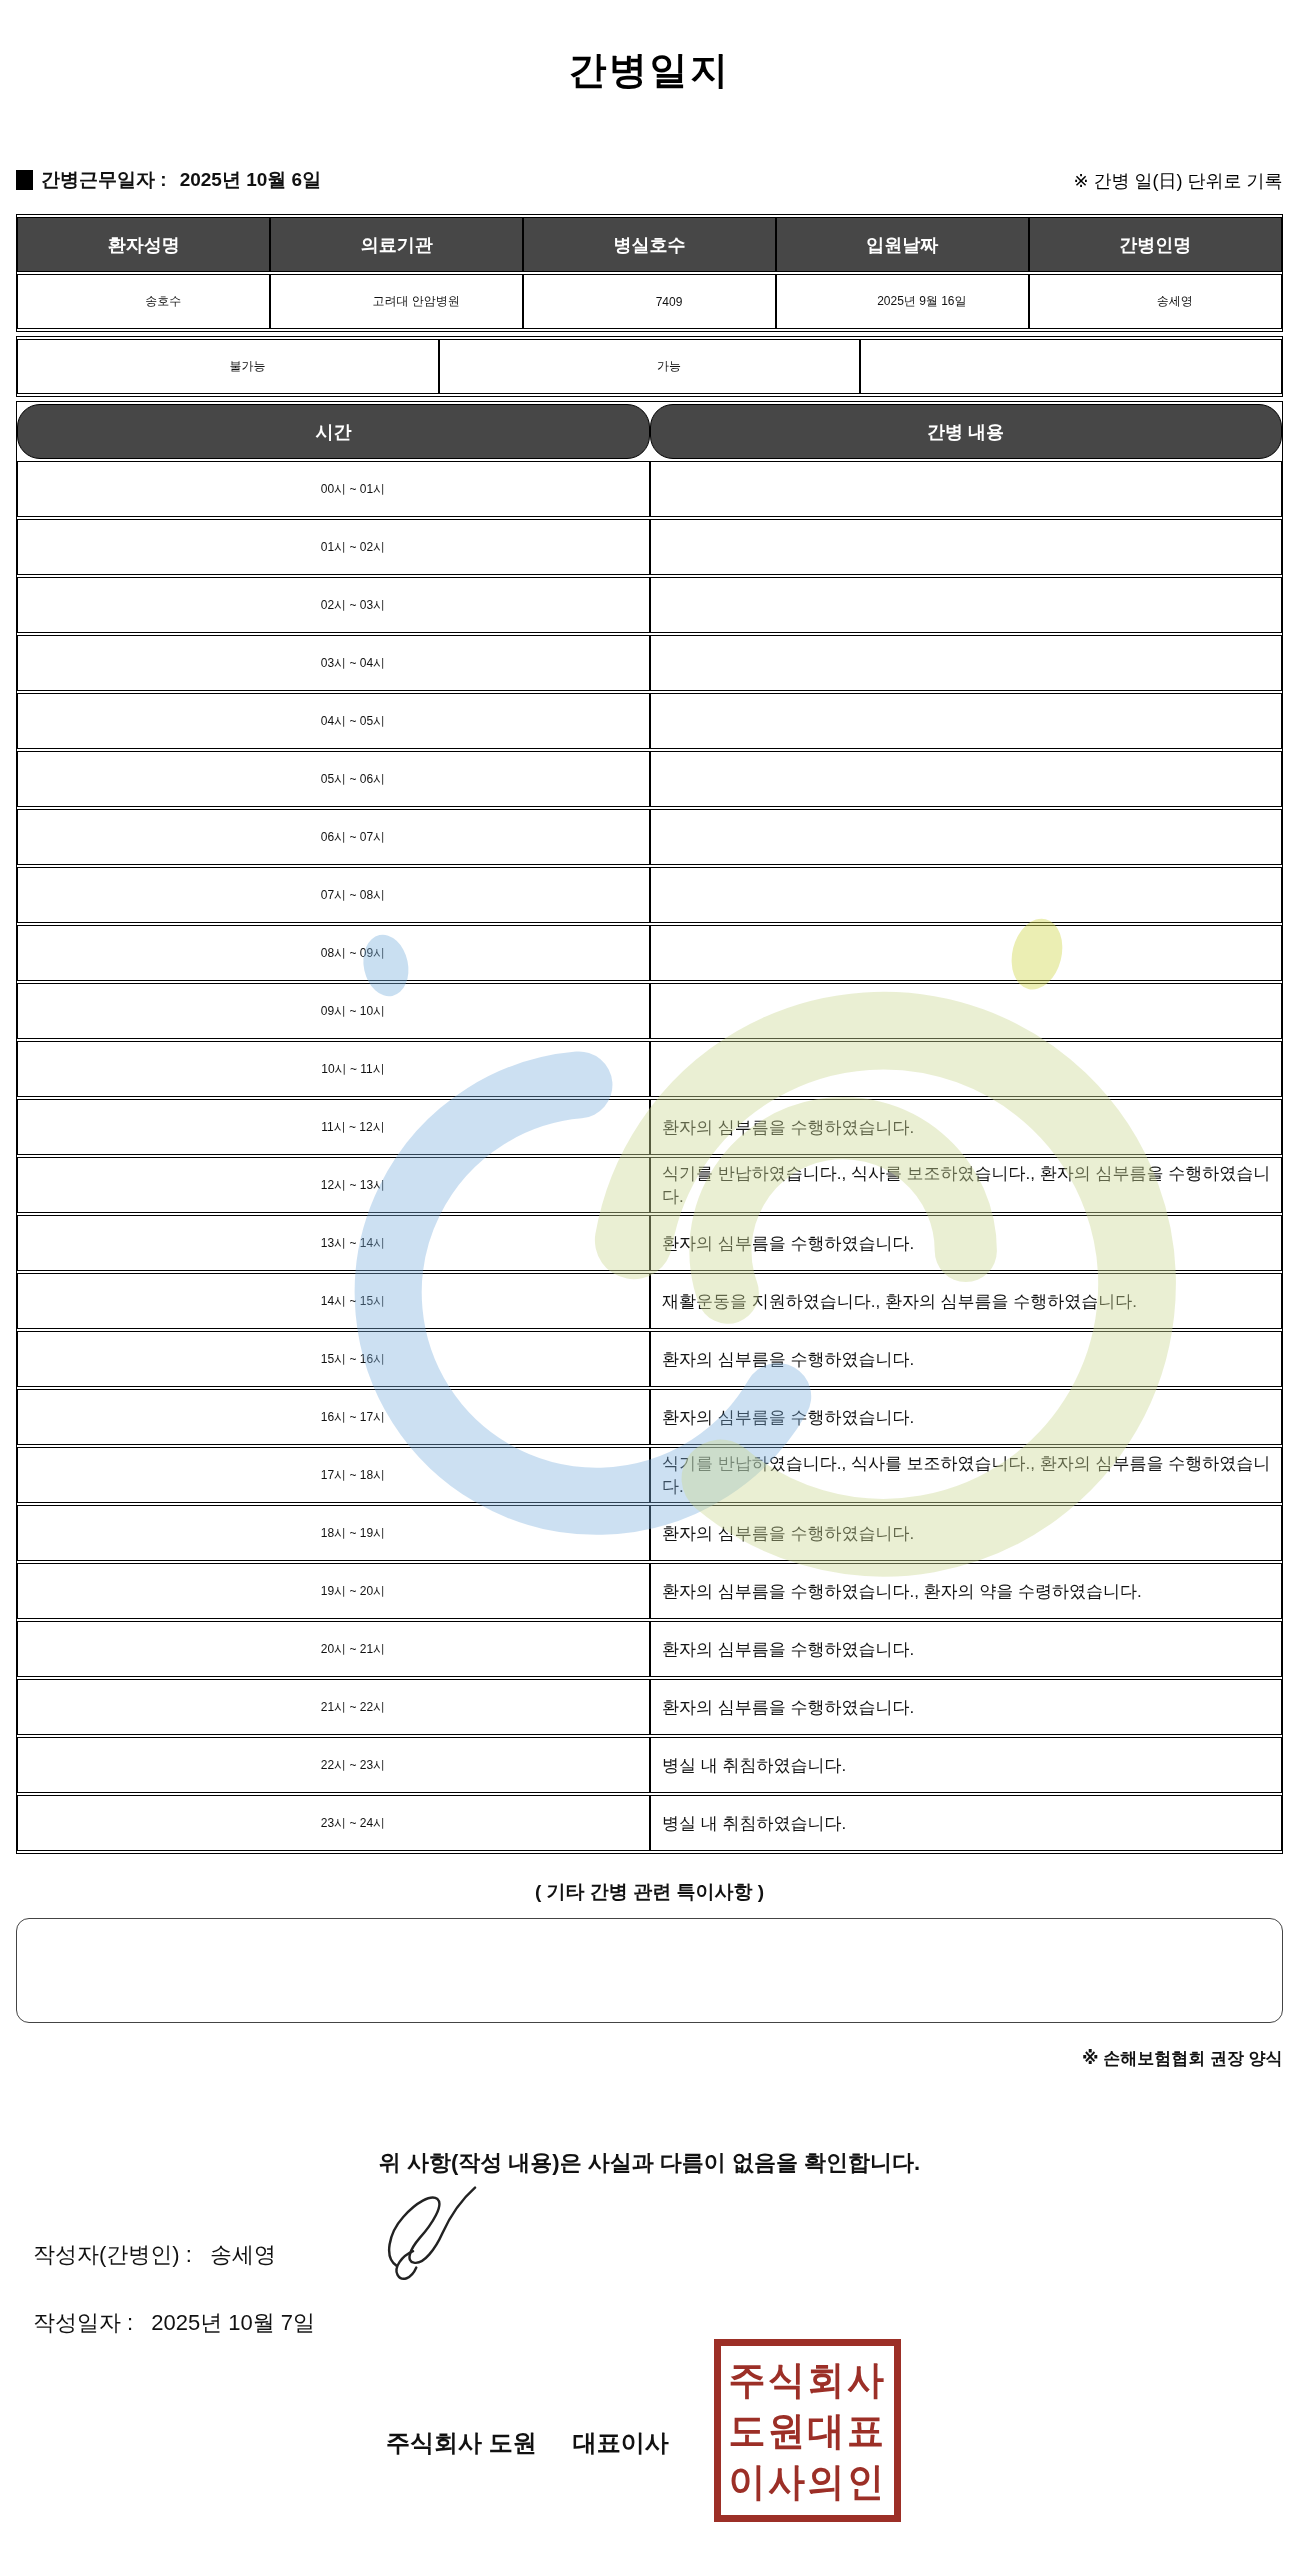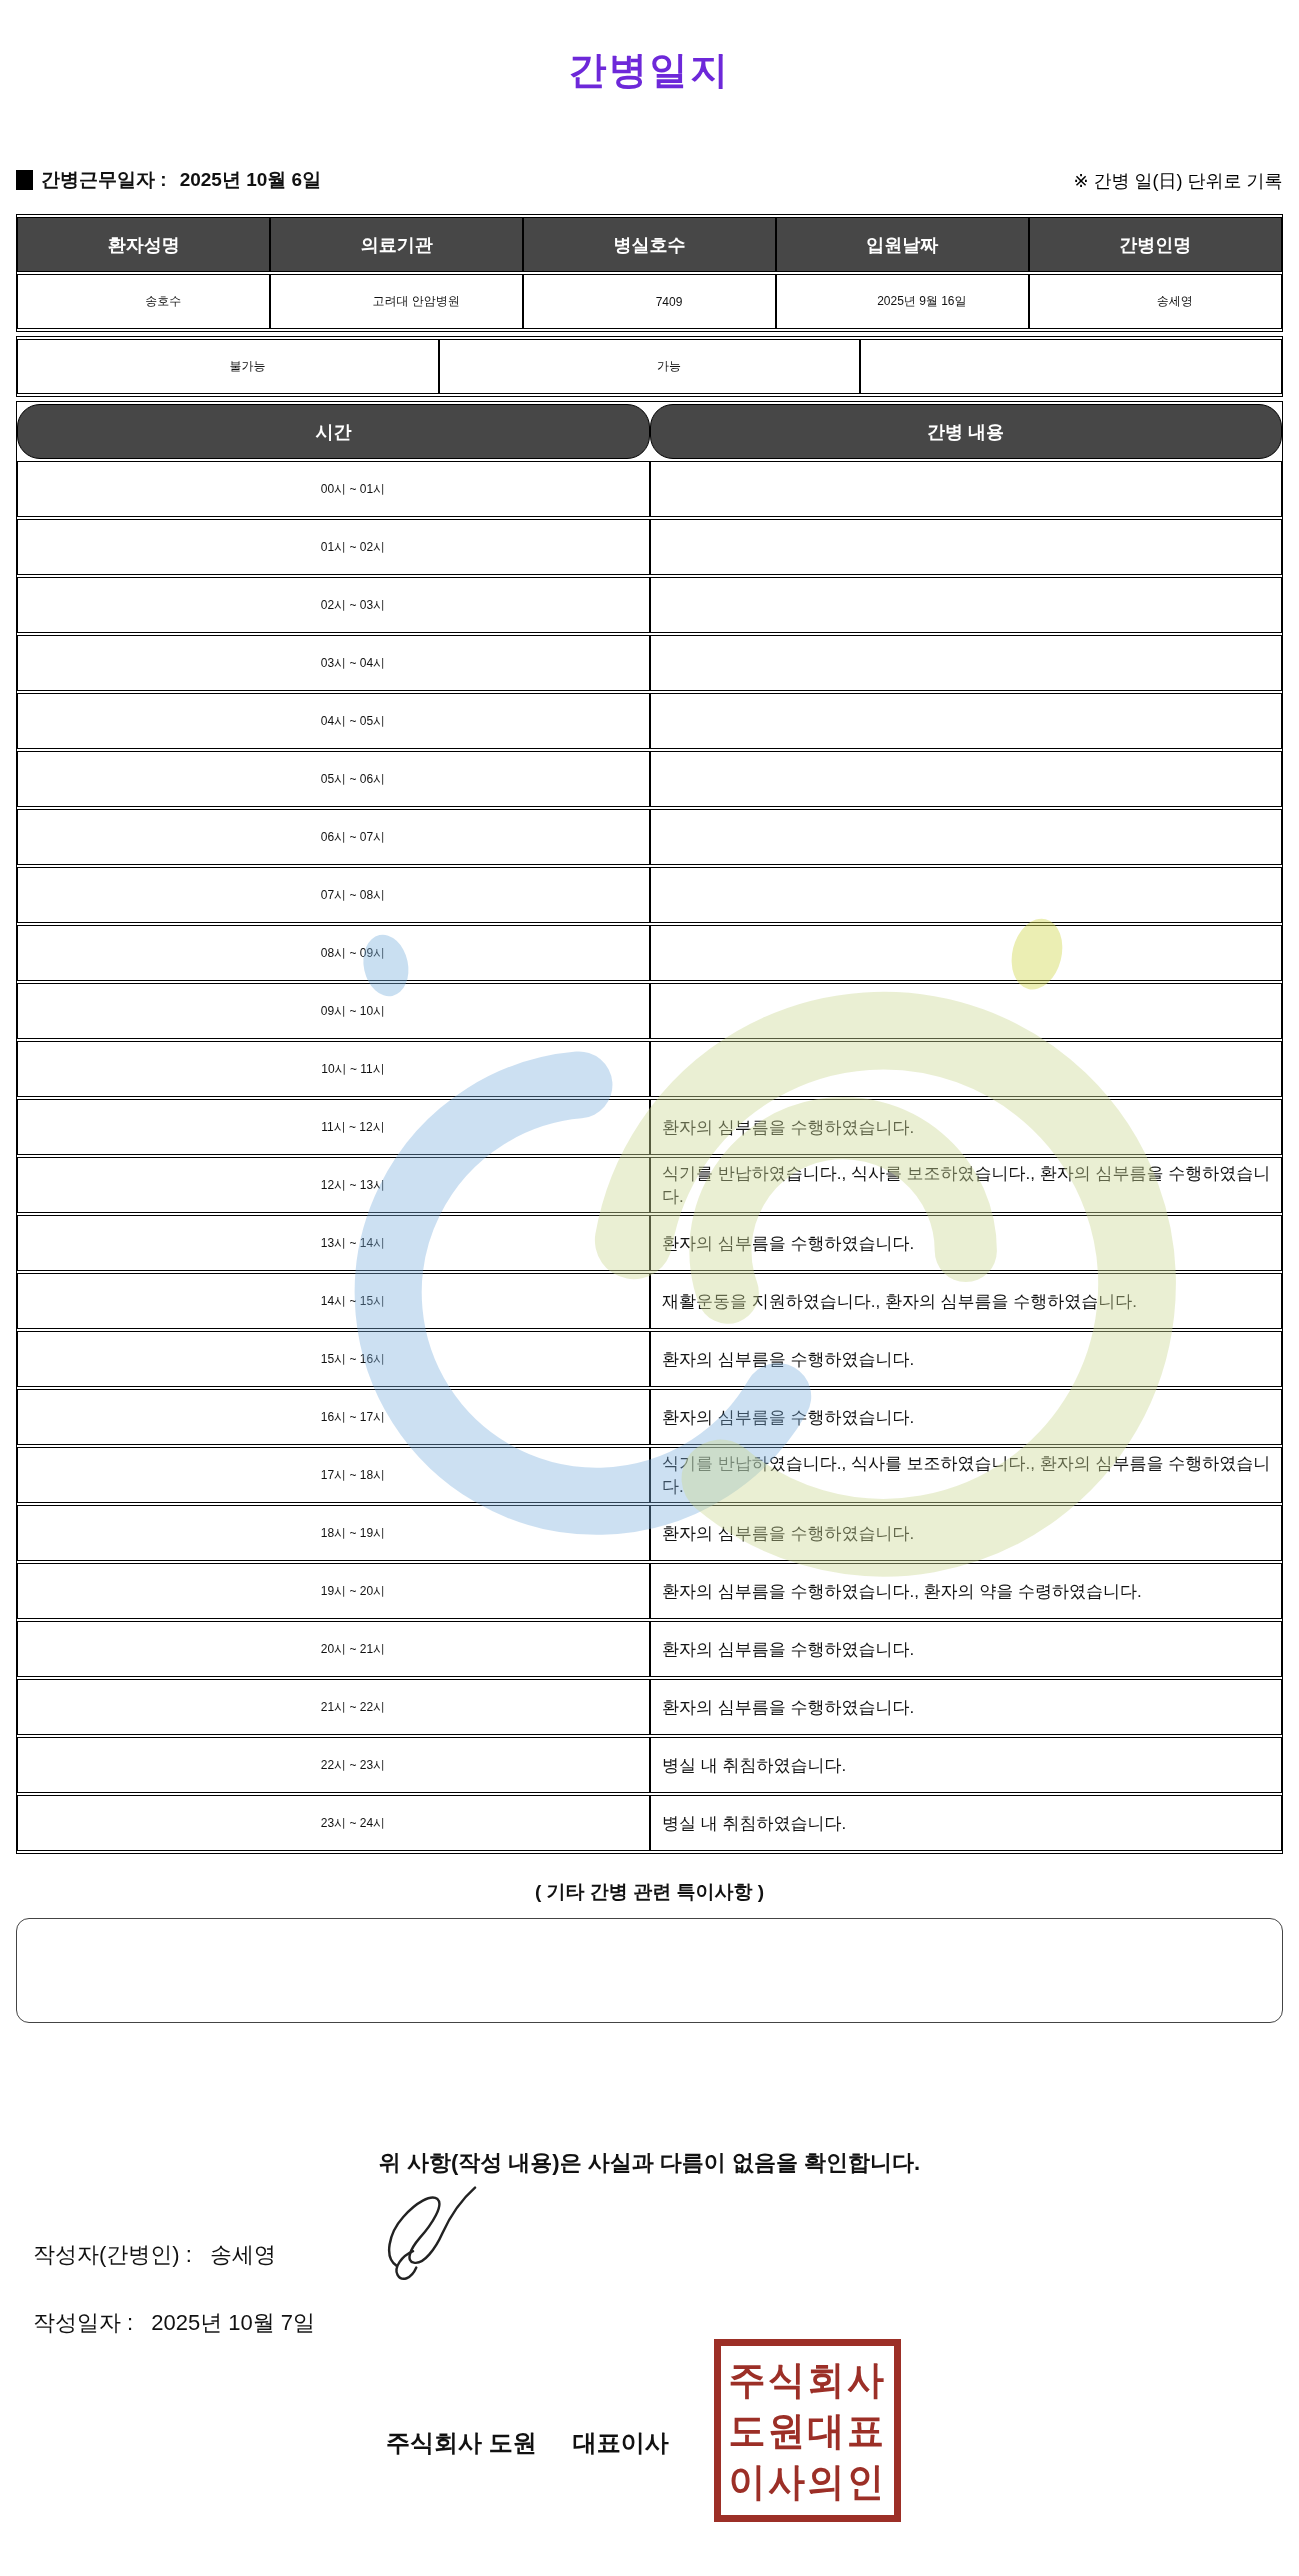--- a/index.html
+++ b/index.html
@@ -6,21 +6,21 @@
   .page {
     position:relative; width:1299px; height:2576px; margin:0 auto;
     background:#ffffff; overflow:hidden;
     font-family:"Liberation Sans","DejaVu Sans",sans-serif;
     color:#111;
   }
   .inner { padding:0 16.4px; }
 
   .doc-title {
     margin:0; padding-top:46px; text-align:center;
-    font-size:38px; font-weight:800; letter-spacing:2.5px; line-height:49px; color:#6d28d9;
+    font-size:38px; font-weight:800; letter-spacing:2.5px; line-height:49px; color:#000000;
   }
 
   .meta-line {
     margin-top:72px; display:flex; justify-content:space-between; align-items:flex-end;
   }
   .meta-left { font-size:19px; font-weight:600; display:flex; align-items:center; gap:8.2px; }
   .square-bullet { width:16.4px; height:19.6px; background:#000; display:inline-block; }
   .meta-left .val { margin-left:4.9px; font-weight:600; }
   .meta-right { font-size:18px; font-weight:400; color:#000; }
 
@@ -236,20 +236,21 @@
           </tr>
       <tr>
             <td class="time-cell">23시 ~ 24시</td>
             <td class="content-cell">병실 내 취침하였습니다.</td>
           </tr>
     </tbody>
       </table>
 
     <div class="notes-title">( 기타 간병 관련 특이사항 )</div>
     <div class="notes-box"></div>
+    <div class="form-note">※ 손해보험협회 권장 양식</div>
 
   </div>
 
   <div class="confirmation">위 사항(작성 내용)은 사실과 다름이 없음을 확인합니다.</div>
 
   <div class="writer-line">
     <span>작성자(간병인) :</span>
     <span>송세영</span>
   </div>
 

